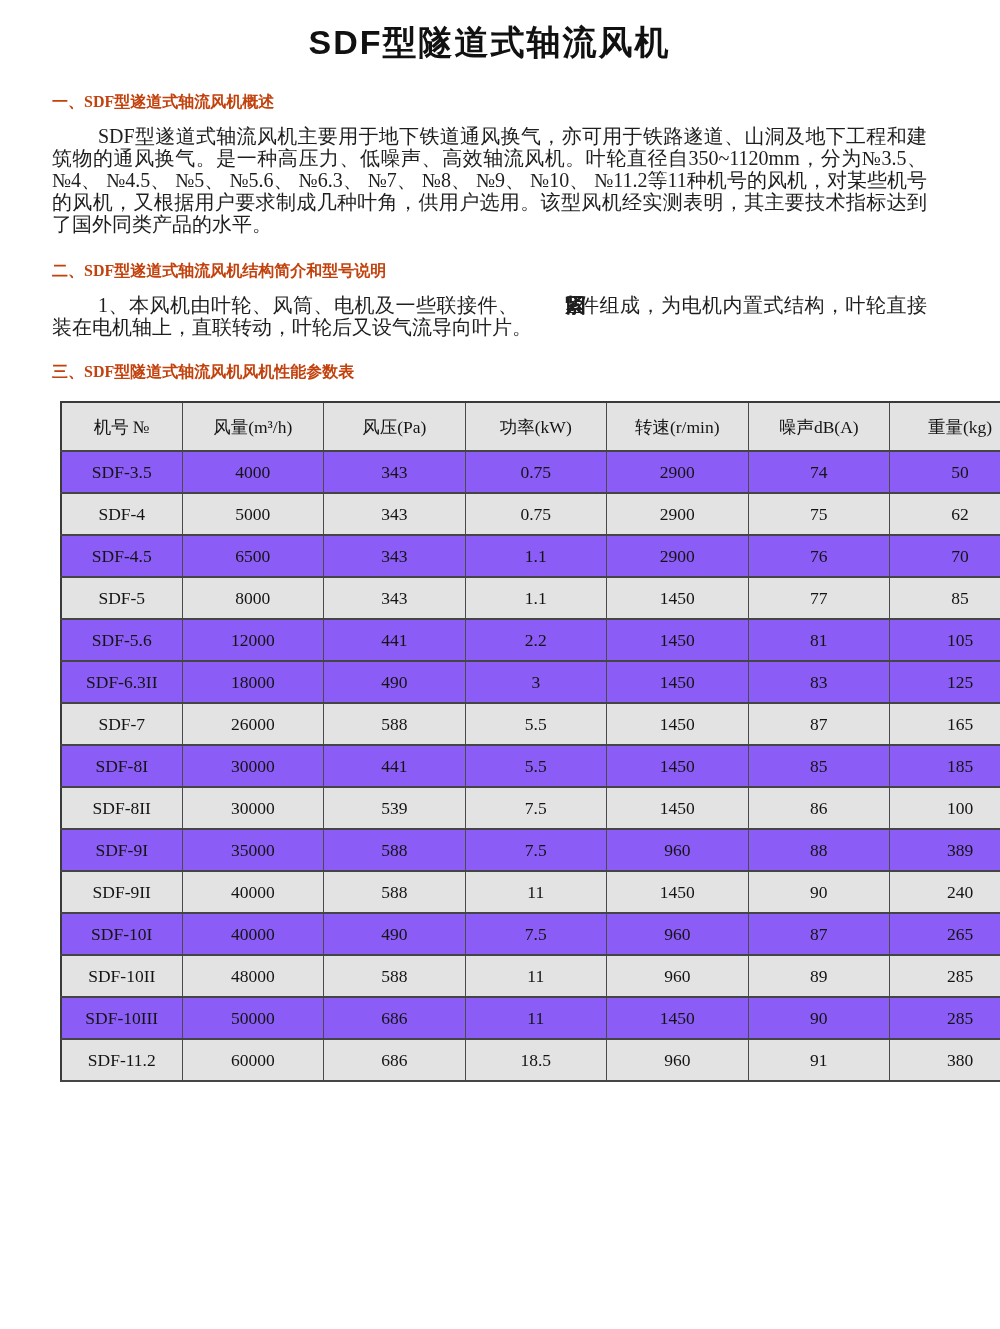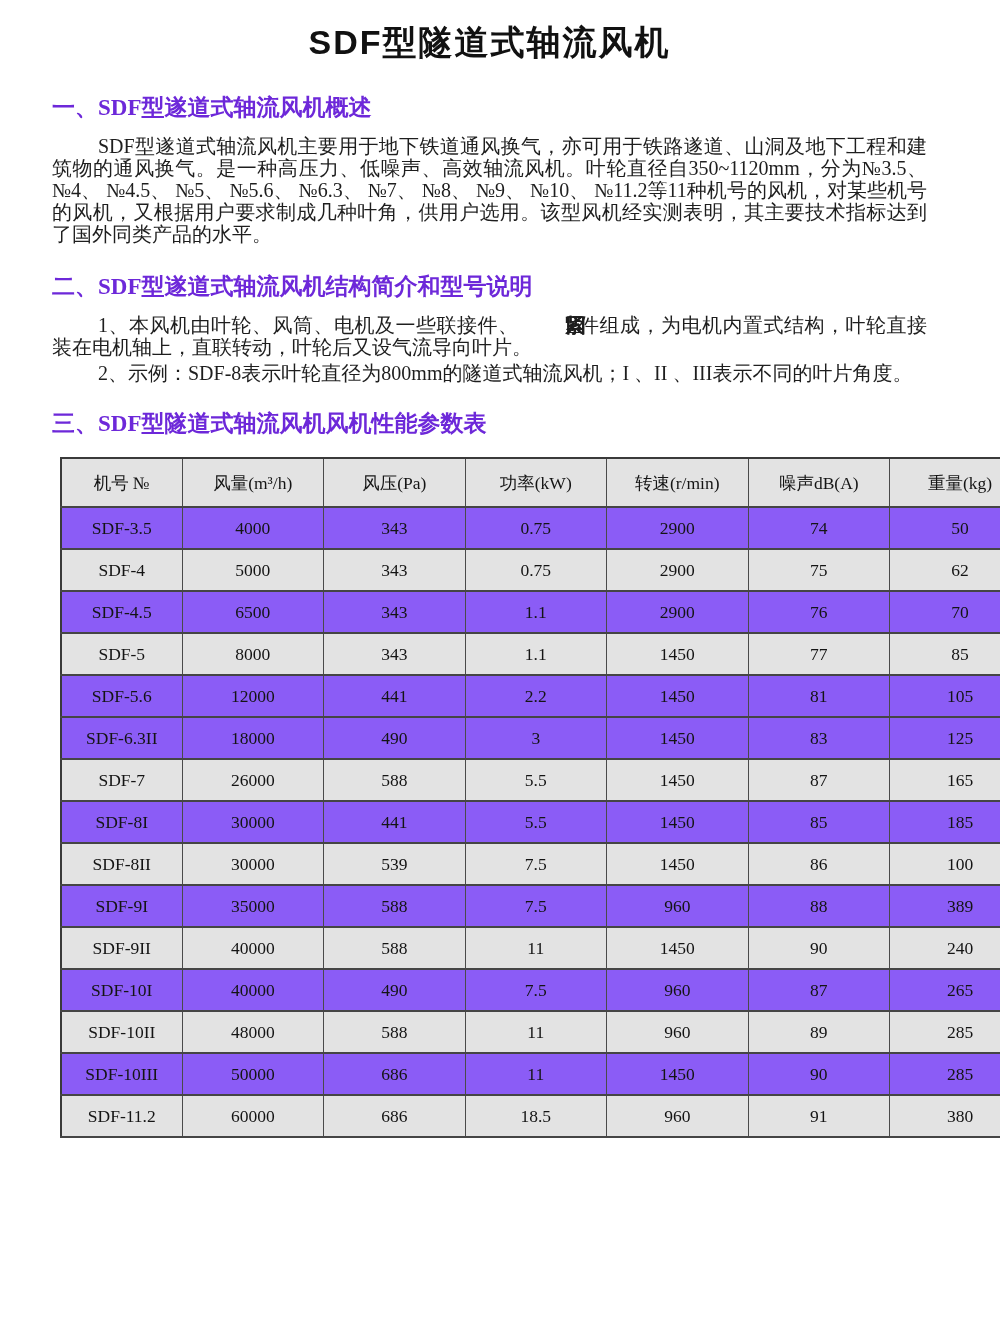--- a/index.html
+++ b/index.html
@@ -22,23 +22,23 @@
     text-align: center;
     font-family: "Liberation Sans", sans-serif;
     font-weight: 700;
     font-size: 34px;
     letter-spacing: 2px;
     margin: 8px 0 26px 0;
     color: #111;
   }
   .sec-heading {
     font-weight: 700;
-    font-size: 23px;
+    font-size: 16px;
     margin: 26px 0 12px 0;
-    color: #6d28d9;
+    color: #c2410c;
   }
   .body-para {
     font-size: 20px;
     line-height: 22px;
     text-align: justify;
     text-indent: 2.3em;
     margin: 0 0 4px 0;
     color: #1e1e1e;
   }
   .smudge {
@@ -89,21 +89,20 @@
   <h1 class="doc-title">SDF型隧道式轴流风机</h1>
 
   <h2 class="sec-heading">一、SDF型遂道式轴流风机概述</h2>
 
   <p class="body-para">SDF型遂道式轴流风机主要用于地下铁道通风换气，亦可用于铁路遂道、山洞及地下工程和建筑物的通风换气。是一种高压力、低噪声、高效轴流风机。叶轮直径自350~1120mm，分为№3.5、 №4、 №4.5、 №5、 №5.6、 №6.3、 №7、 №8、 №9、 №10、 №11.2等11种机号的风机，对某些机号的风机，又根据用户要求制成几种叶角，供用户选用。该型风机经实测表明，其主要技术指标达到了国外同类产品的水平。</p>
 
   <h2 class="sec-heading">二、SDF型遂道式轴流风机结构简介和型号说明</h2>
 
   <p class="body-para"><span>1、本风机由叶轮、风筒、电机及一些联接件、</span><span class="smudge">紧固</span><span>件组成，为电机内置式结构，叶轮直接装在电机轴上，直联转动，叶轮后又设气流导向叶片。</span></p>
 
-  <p class="body-para">2、示例：SDF-8表示叶轮直径为800mm的隧道式轴流风机；I 、II 、III表示不同的叶片角度。</p>
 
   <h2 class="sec-heading" style="margin-top:24px;">三、SDF型隧道式轴流风机风机性能参数表</h2>
 
   <div class="table-wrap">
     <table class="perf">
       <colgroup>
         <col class="c0">
           <col>
           <col>
           <col>

